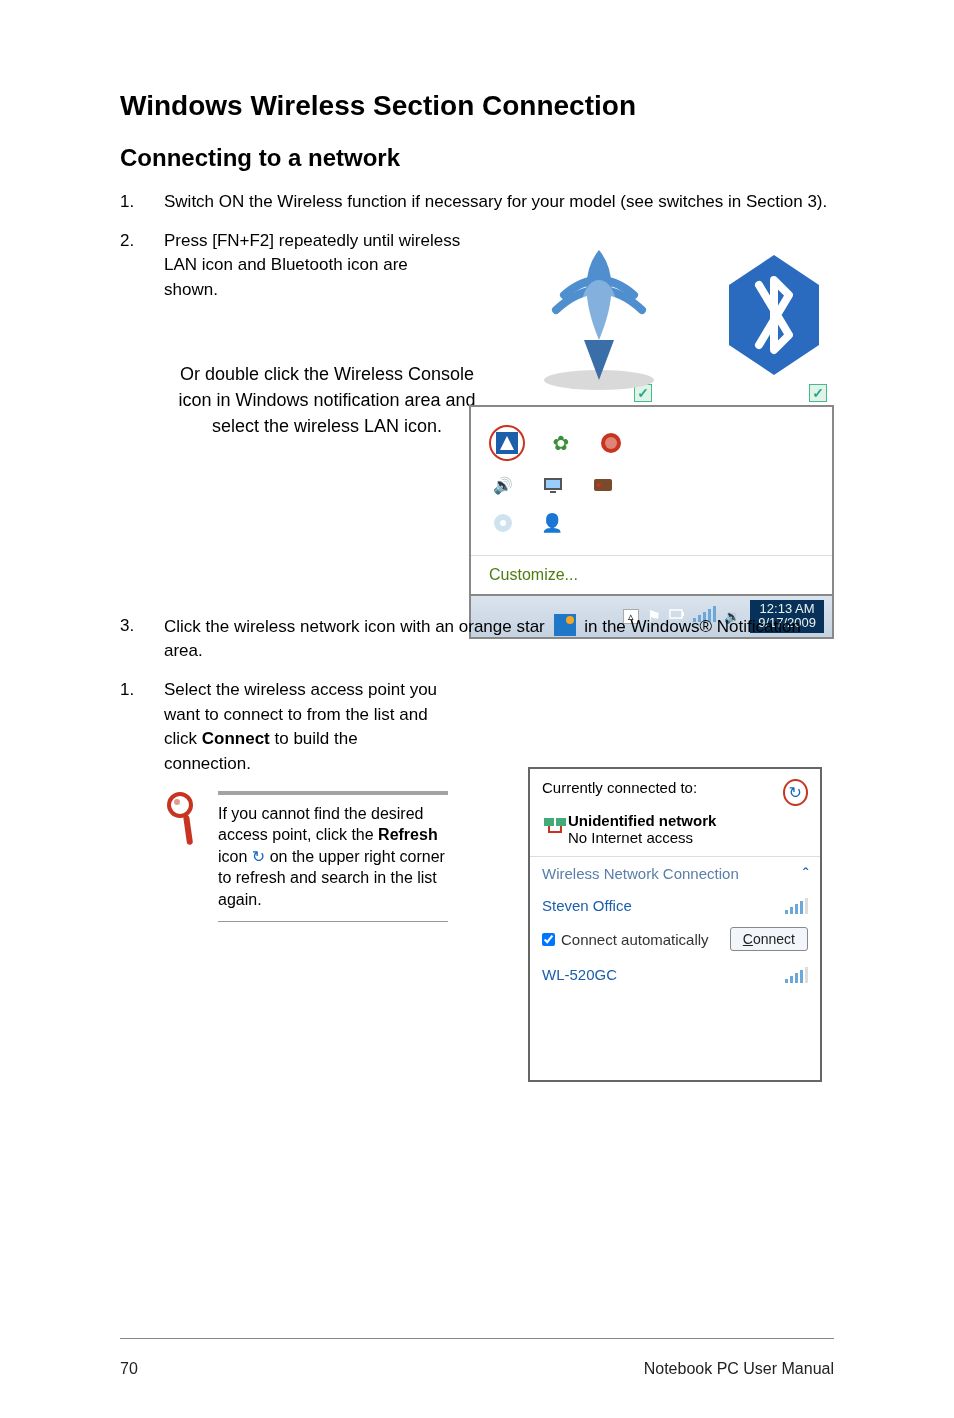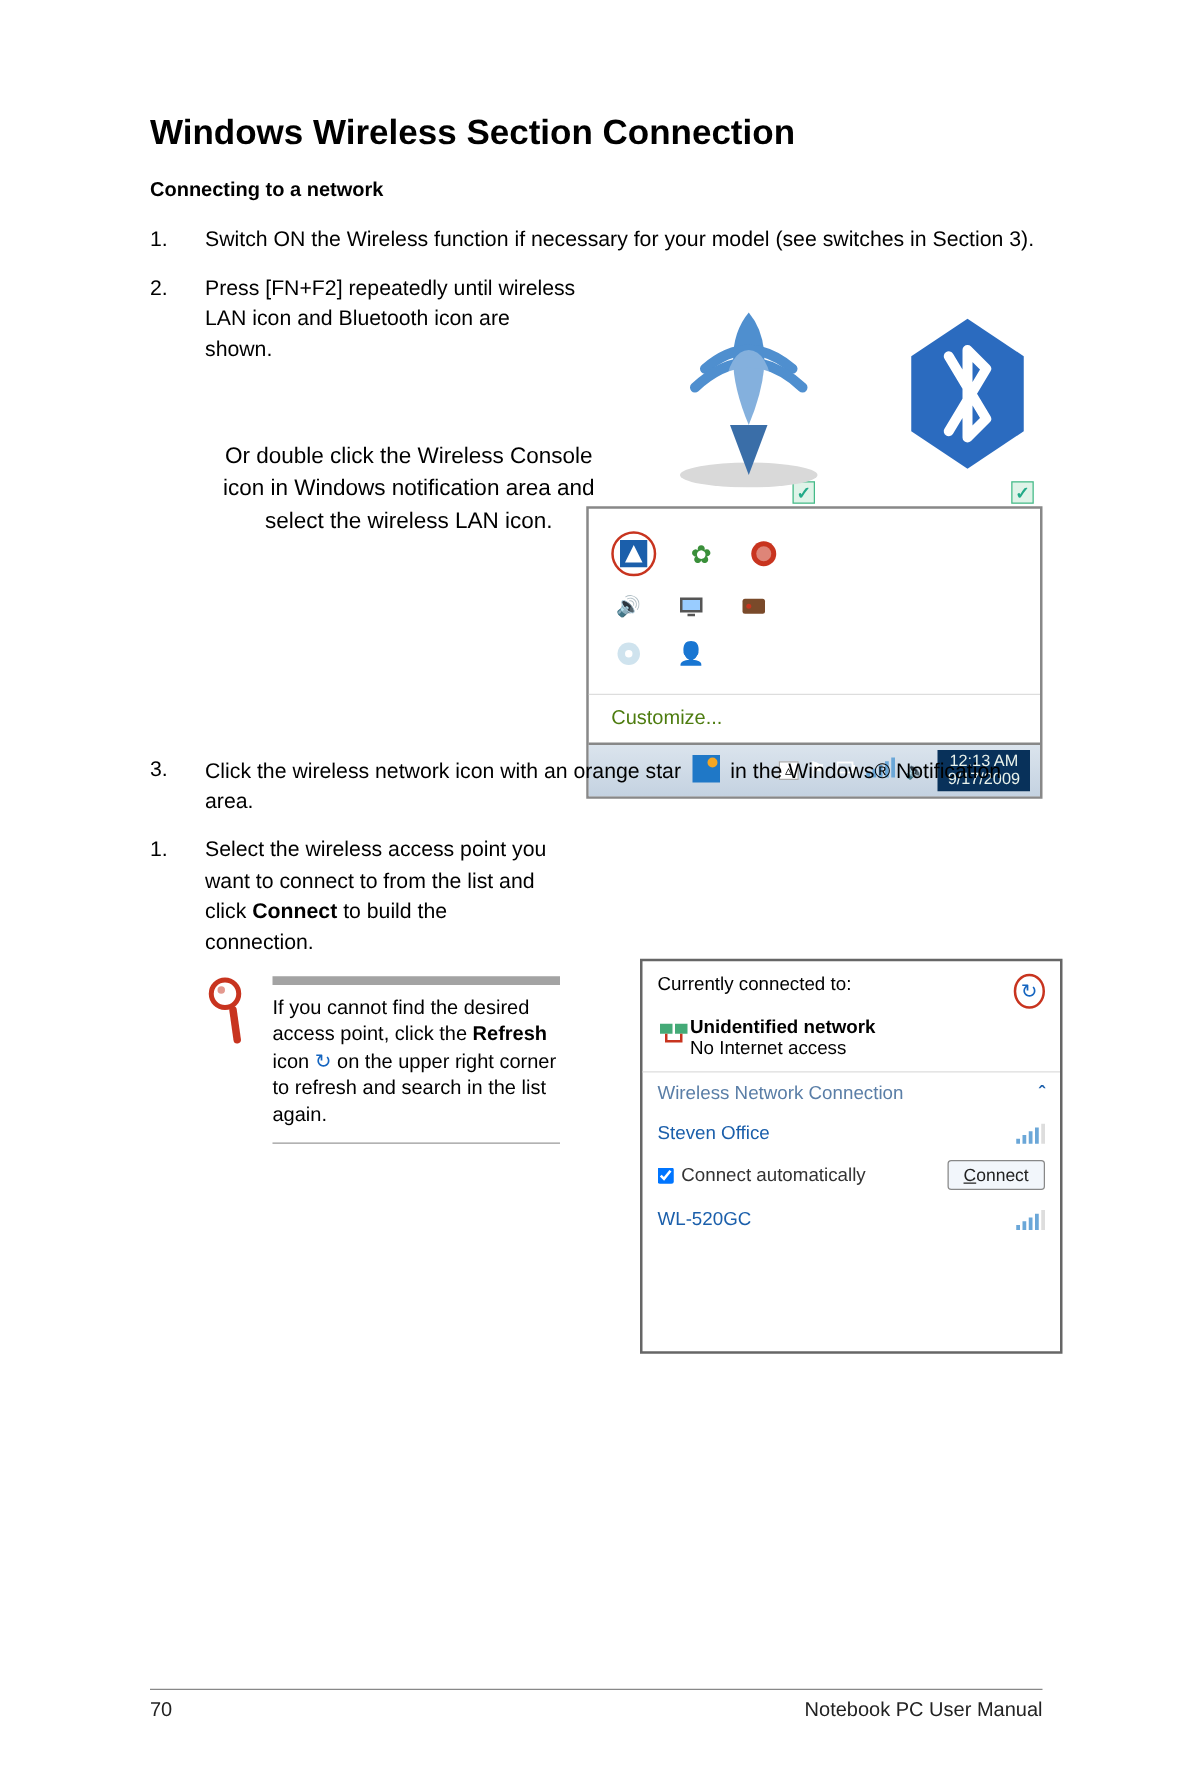--- a/index.html
+++ b/index.html
@@ -6,60 +6,60 @@
   body {
     font-family: "Segoe UI", Arial, sans-serif;
     width: 954px;
     height: 1418px;
     background: #fff;
     color: #000;
     position: relative;
     padding: 90px 120px 50px 120px;
   }
   h1 { font-size: 28px; font-weight: 700; margin-bottom: 22px; }
-  h2 { font-size: 16px; font-weight: 700; margin-bottom: 18px; }
+  h2 { font-size: 24px; font-weight: 700; margin-bottom: 18px; }
   ol.main { list-style: none; counter-reset: mainli; }
   ol.main > li { counter-increment: mainli; position: relative; padding-left: 44px; font-size: 17px; line-height: 1.45; margin-bottom: 14px; }
   ol.main > li::before { content: counter(mainli) "."; position: absolute; left: 0; top: 0; }
   .narrow { width: 300px; }
   .indent-block { padding-left: 44px; font-size: 18px; line-height: 1.45; }
   .fig-wifi-bt { position: absolute; top: 240px; right: 120px; display: flex; gap: 50px; align-items: flex-end; }
   .tray-fig { position: absolute; top: 405px; right: 120px; width: 365px; }
   .tray-panel { border: 2px solid #888; background: #fff; }
   .tray-icons { padding: 18px 18px 8px 18px; }
   .tray-row { display: flex; gap: 22px; margin-bottom: 10px; align-items: center; }
   .tray-icon { width: 28px; height: 28px; display: flex; align-items: center; justify-content: center; }
   .customize { border-top: 1px solid #ddd; padding: 10px 18px; color: #4d7c0f; font-size: 16px; }
   .taskbar { border-top: 2px solid #888; background: linear-gradient(#dbe4ed,#c4d2e1); display: flex; justify-content: flex-end; align-items: center; padding: 4px 8px; gap: 10px; }
   .taskbar .clock { background: #08315a; color: #e9f2eb; font-size: 13px; padding: 2px 8px; text-align: center; line-height: 1.1; }
   .taskbar .sys { display:flex; gap:8px; align-items:center; }
   .circle-red { border: 2px solid #c8341f; border-radius: 50%; padding: 2px; display: inline-flex; }
   .step3-icon { display:inline-block; vertical-align:-4px; width:22px; height:22px; background:#1f78c7; position:relative; margin:0 4px; }
   .step3-icon::after { content:""; position:absolute; right:2px; top:2px; width:8px; height:8px; background:#f5a623; border-radius:50%; }
   .tip-row { display:flex; gap:18px; margin-top:4px; padding-left:44px; }
   .tip-icon { flex:0 0 36px; }
-  .tip-text { font-size:16px; line-height:1.35; width: 230px; border-bottom:1px solid #999; padding-bottom:10px; border-top: 7px solid #a3a3a3; padding-top: 8px;}
+  .tip-text { font-size:16px; line-height:1.35; width: 230px; border-bottom:1px solid #999; padding-bottom:10px; border-top: 4px solid #a3a3a3; padding-top: 8px;}
   .refresh-icon { color:#1565c0; }
-  .net-popup { position:absolute; right:104px; top:767px; width:338px; border:2px solid #666; background:#fff; font-size:15px; }
+  .net-popup { position:absolute; right:132px; top:767px; width:294px; border:2px solid #666; background:#fff; font-size:15px; }
   .np-head { padding:10px 12px 6px 12px; display:flex; justify-content:space-between; align-items:flex-start; }
   .np-conn { display:flex; gap:0; padding:0 12px 10px 12px; align-items:flex-start; }
   .np-section { border-top:1px solid #ddd; padding:8px 12px; color:#5a7ea7; display:flex; justify-content:space-between; align-items:center; }
   .np-item { padding:7px 12px; color:#1b5fab; display:flex; justify-content:space-between; align-items:center; }
   .np-connectrow { padding:6px 12px 8px 12px; display:flex; justify-content:space-between; align-items:center; gap:8px; }
   .np-connectrow .chk { display:flex; gap:6px; align-items:center; color:#333; }
   .np-btn { border:1px solid #888; border-radius:3px; padding:3px 12px; background:#f2f6fb; font-size:14px; color:#222; }
   .np-btn .u { text-decoration:underline; }
   .np-footer { border-top:1px solid #ddd; text-align:center; padding:14px 0; color:#1b5fab; }
   .bars { display:inline-flex; gap:2px; align-items:flex-end; }
   .bars span { width:3px; background:#6ba7d8; display:inline-block; }
   .bars.s5 span:nth-child(1){height:4px}.bars.s5 span:nth-child(2){height:7px}.bars.s5 span:nth-child(3){height:10px}.bars.s5 span:nth-child(4){height:13px}.bars.s5 span:nth-child(5){height:16px}
   .bars.s4 span:nth-child(1){height:4px}.bars.s4 span:nth-child(2){height:7px}.bars.s4 span:nth-child(3){height:10px}.bars.s4 span:nth-child(4){height:13px}.bars.s4 span:nth-child(5){height:16px;background:#ddd}
   .bars.s1 span{background:#ddd}.bars.s1 span:nth-child(1){background:#d7a84a;height:4px}.bars.s1 span:nth-child(2){height:7px}.bars.s1 span:nth-child(3){height:10px}.bars.s1 span:nth-child(4){height:13px}.bars.s1 span:nth-child(5){height:16px}
   .lock { font-size:11px; position:relative; top:-3px; left:-2px; color:#d7a84a; }
-  footer { position:absolute; bottom:40px; left:120px; right:120px; border-top:1px solid #888; padding-top:8px; display:flex; justify-content:space-between; font-size:16px; color:#222; }
+  footer { position:absolute; bottom:40px; left:120px; right:120px; border-top:1px solid #888; padding-top:21px; display:flex; justify-content:space-between; font-size:16px; color:#222; }
   .checkmark-box { width:18px; height:18px; border:1px solid #4b8; background:#dff3e8; display:flex; align-items:center; justify-content:center; color:#2a8; font-size:14px; font-weight:bold; }
 </style>
 </head>
 <body>
 
 <h1>Windows Wireless Section Connection</h1>
 <h2>Connecting to a network</h2>
 
 <ol class="main">
   <li>Switch ON the Wireless function if necessary for your model (see switches in Section 3).</li>

